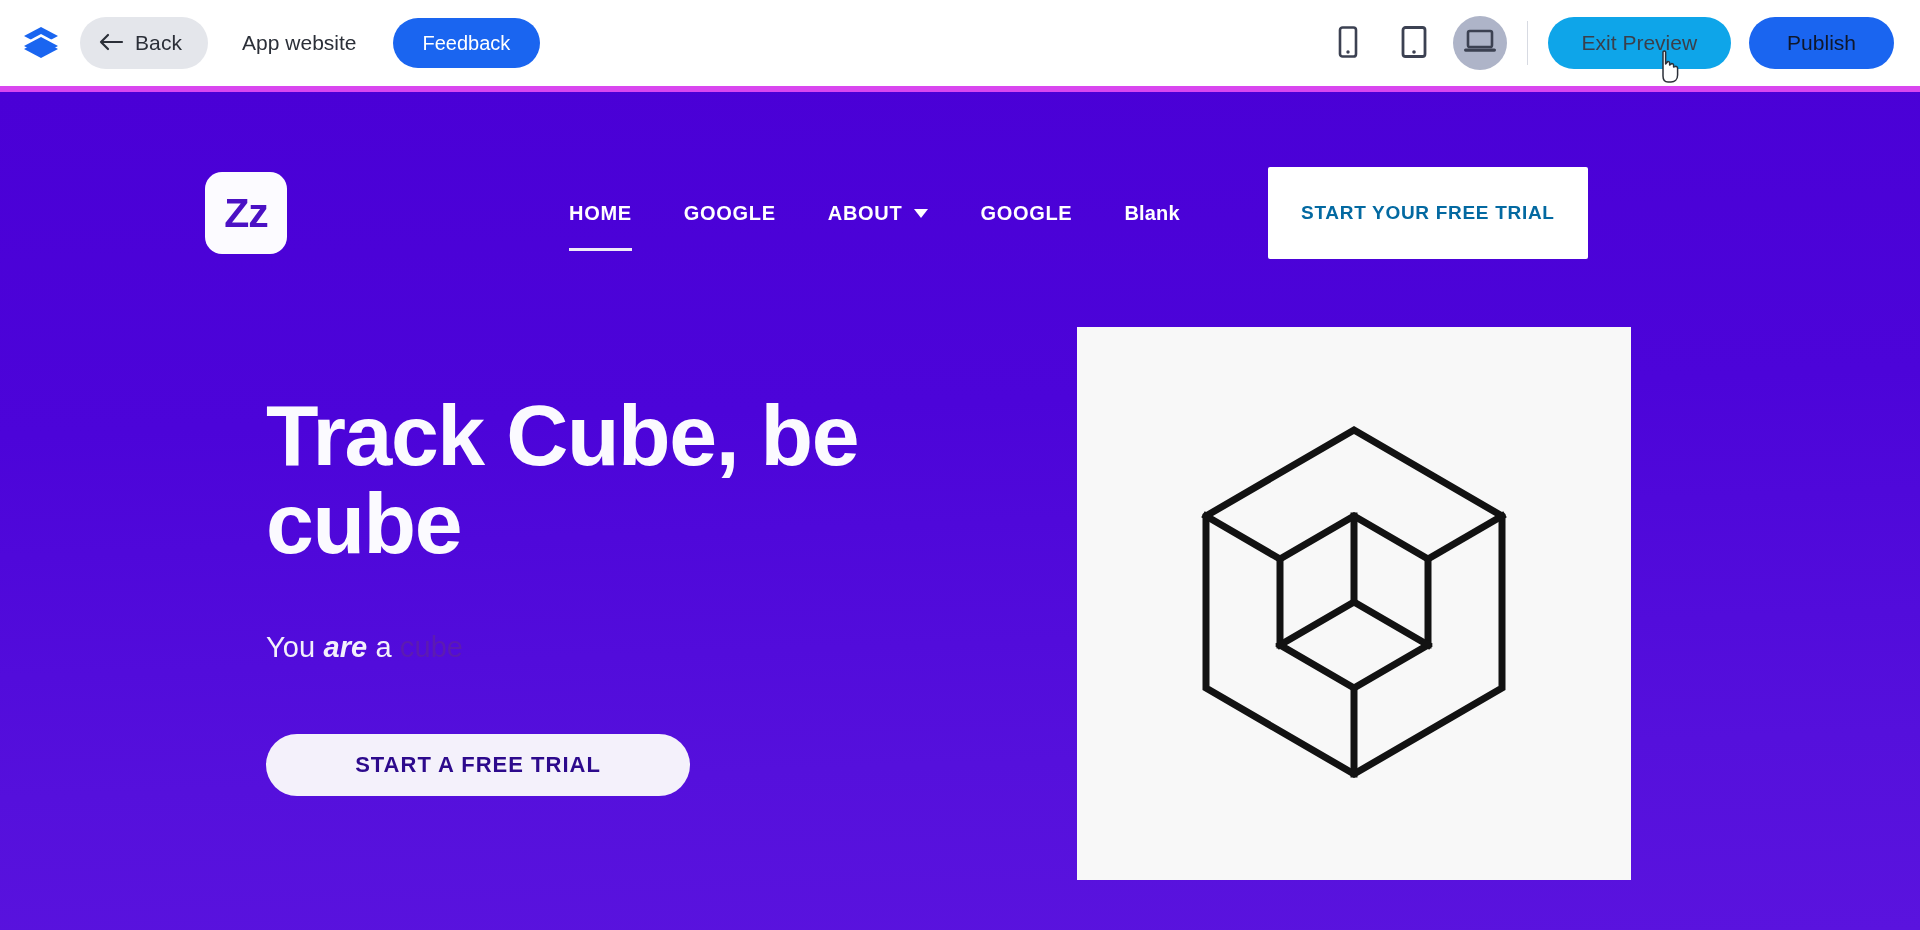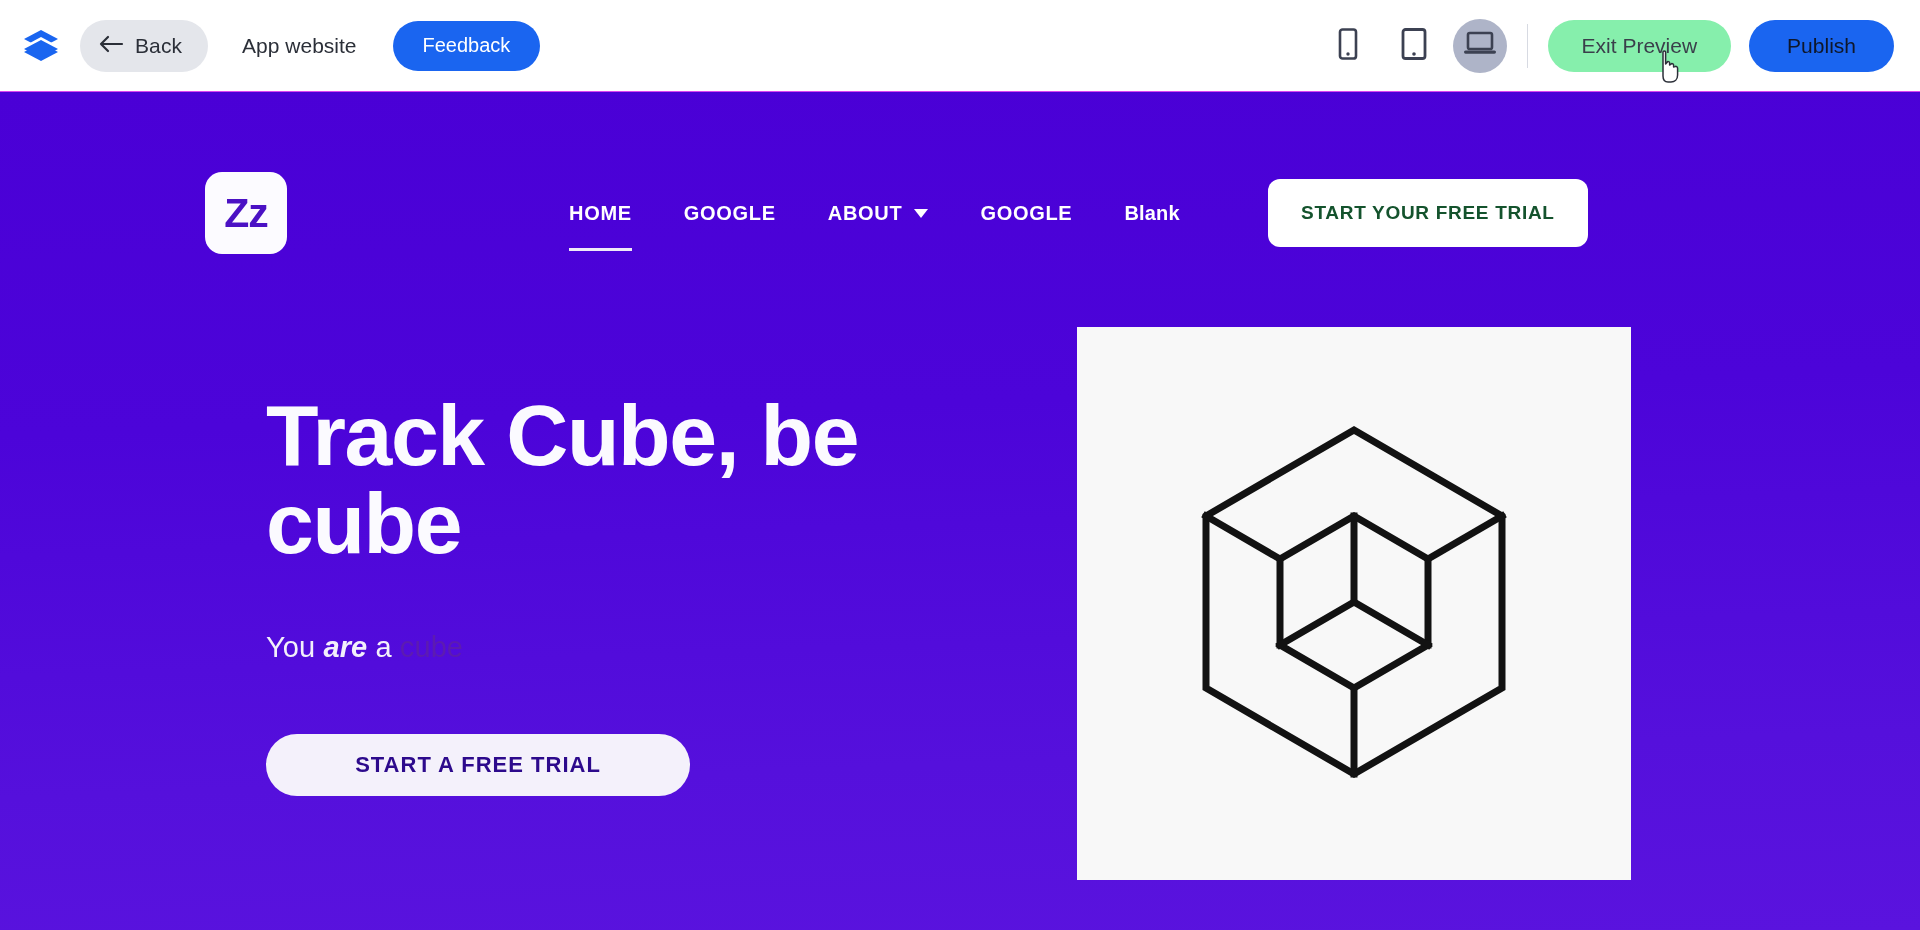--- a/index.html
+++ b/index.html
@@ -12,21 +12,21 @@
     background: #fff;
   }
 
   
   .toolbar {
     position: absolute;
     top: 0; left: 0;
     width: 1920px;
     height: 92px;
     background: #ffffff;
-    border-bottom: 1px solid #d946ef;
+    border-bottom: 6px solid #d946ef;
     display: flex;
     align-items: center;
   }
 
   .tb-logo {
     margin-left: 18px;
     width: 46px; height: 46px;
     display: flex; align-items: center; justify-content: center;
   }
 
@@ -92,21 +92,21 @@
     width: 1px;
     height: 44px;
     background: #d7dae2;
     margin: 0 20px;
   }
 
   .exit-btn {
     height: 52px;
     padding: 0 34px;
     border-radius: 26px;
-    background: #86efac;
+    background: #0ea5e9;
     color: #3a3f4b;
     font-size: 21px;
     display: flex; align-items: center; justify-content: center;
     cursor: pointer;
     border: none;
     white-space: nowrap;
   }
 
   .publish-btn {
     margin-left: 18px;
@@ -191,25 +191,25 @@
     width: 0; height: 0;
     border-left: 7px solid transparent;
     border-right: 7px solid transparent;
     border-top: 9px solid #ffffff;
     display: inline-block;
   }
 
   .header-cta {
     margin-left: 36px;
     width: 320px;
-    height: 68px;
+    height: 92px;
     background: #ffffff;
-    border-radius: 12px;
-    display: flex; align-items: center; justify-content: center;
-    color: #14532d;
+    border-radius: 2px;
+    display: flex; align-items: center; justify-content: center;
+    color: #0369a1;
     font-size: 19px;
     font-weight: bold;
     letter-spacing: .7px;
     cursor: pointer;
     border: none;
     white-space: nowrap;
   }
 
   
   .hero-left {

